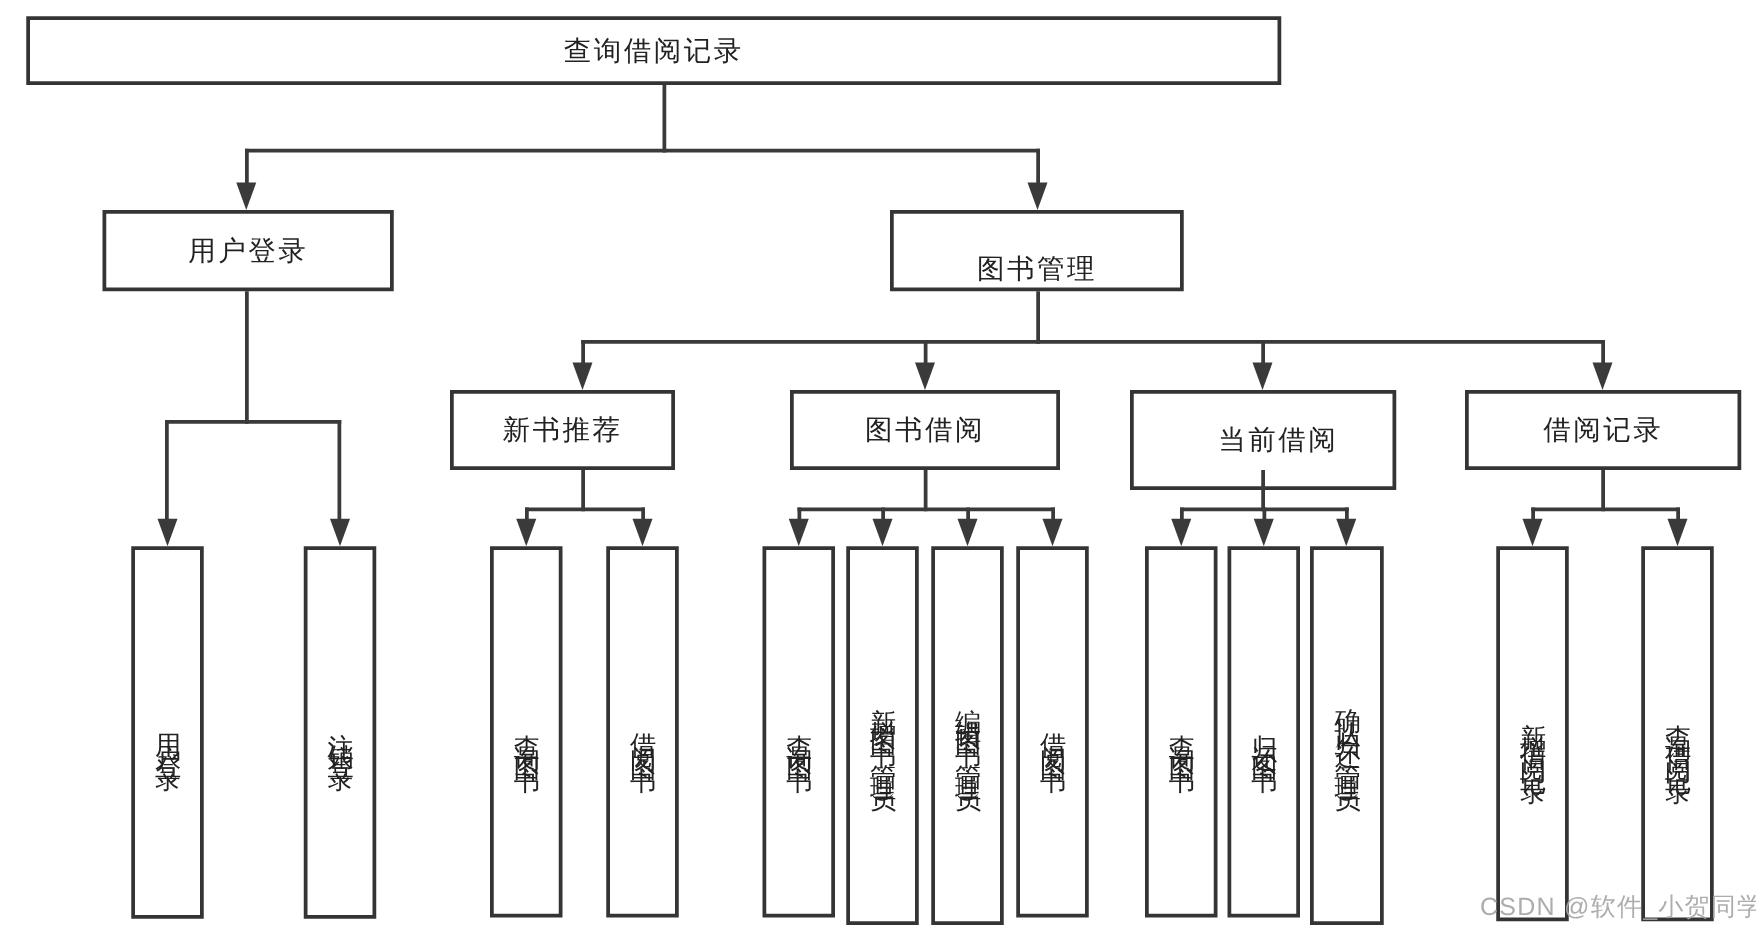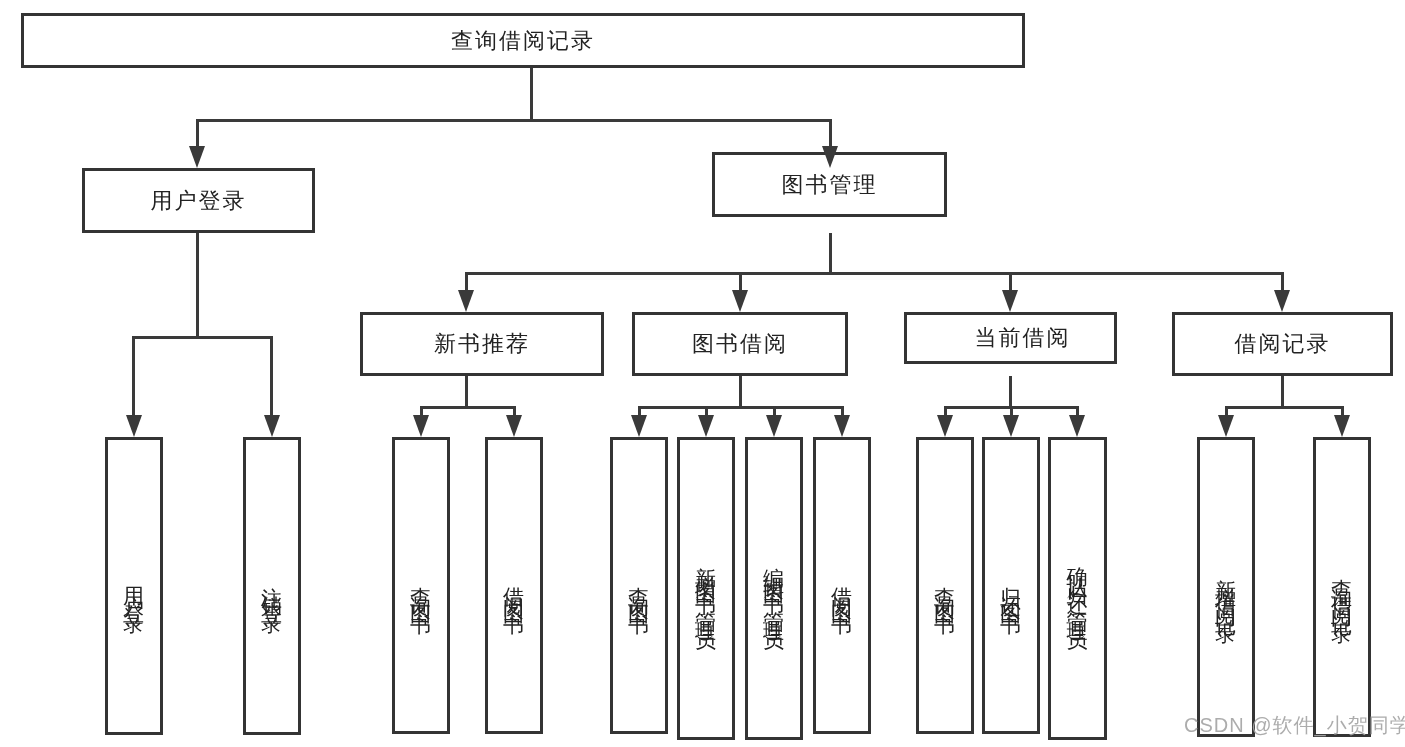--- a/index.html
+++ b/index.html
@@ -60,31 +60,31 @@
 
 <div class="canvas">
 
   <div class="node" style="left:21px;top:13px;width:1004px;height:55px;">
     <span>查询借阅记录</span>
   </div>
 
   <div class="node" style="left:82px;top:168px;width:233px;height:65px;">
     <span>用户登录</span>
   </div>
-  <div class="node" style="left:712px;top:152px;width:235px;height:65px;">
+  <div class="node" style="left:712px;top:168px;width:235px;height:65px;align-items:flex-end;">
     <span>图书管理</span>
   </div>
 
-  <div class="node" style="left:360px;top:312px;width:244px;height:64px;">
+  <div class="node" style="left:360px;top:312px;width:180px;height:64px;">
     <span>新书推荐</span>
   </div>
   <div class="node" style="left:632px;top:312px;width:216px;height:64px;font-family:Liberation Serif, serif;">
     <span>图书借阅</span>
   </div>
-  <div class="node" style="left:904px;top:312px;width:213px;height:52px;padding-left:24px;">
+  <div class="node" style="left:904px;top:312px;width:213px;height:80px;padding-left:24px;">
     <span>当前借阅</span>
   </div>
   <div class="node" style="left:1172px;top:312px;width:221px;height:64px;">
     <span>借阅记录</span>
   </div>
 
   <div class="node vnode" style="left:105px;top:437px;width:58px;height:298px;">
     <span>用户登录</span>
   </div>
   <div class="node vnode" style="left:243px;top:437px;width:58px;height:298px;">

